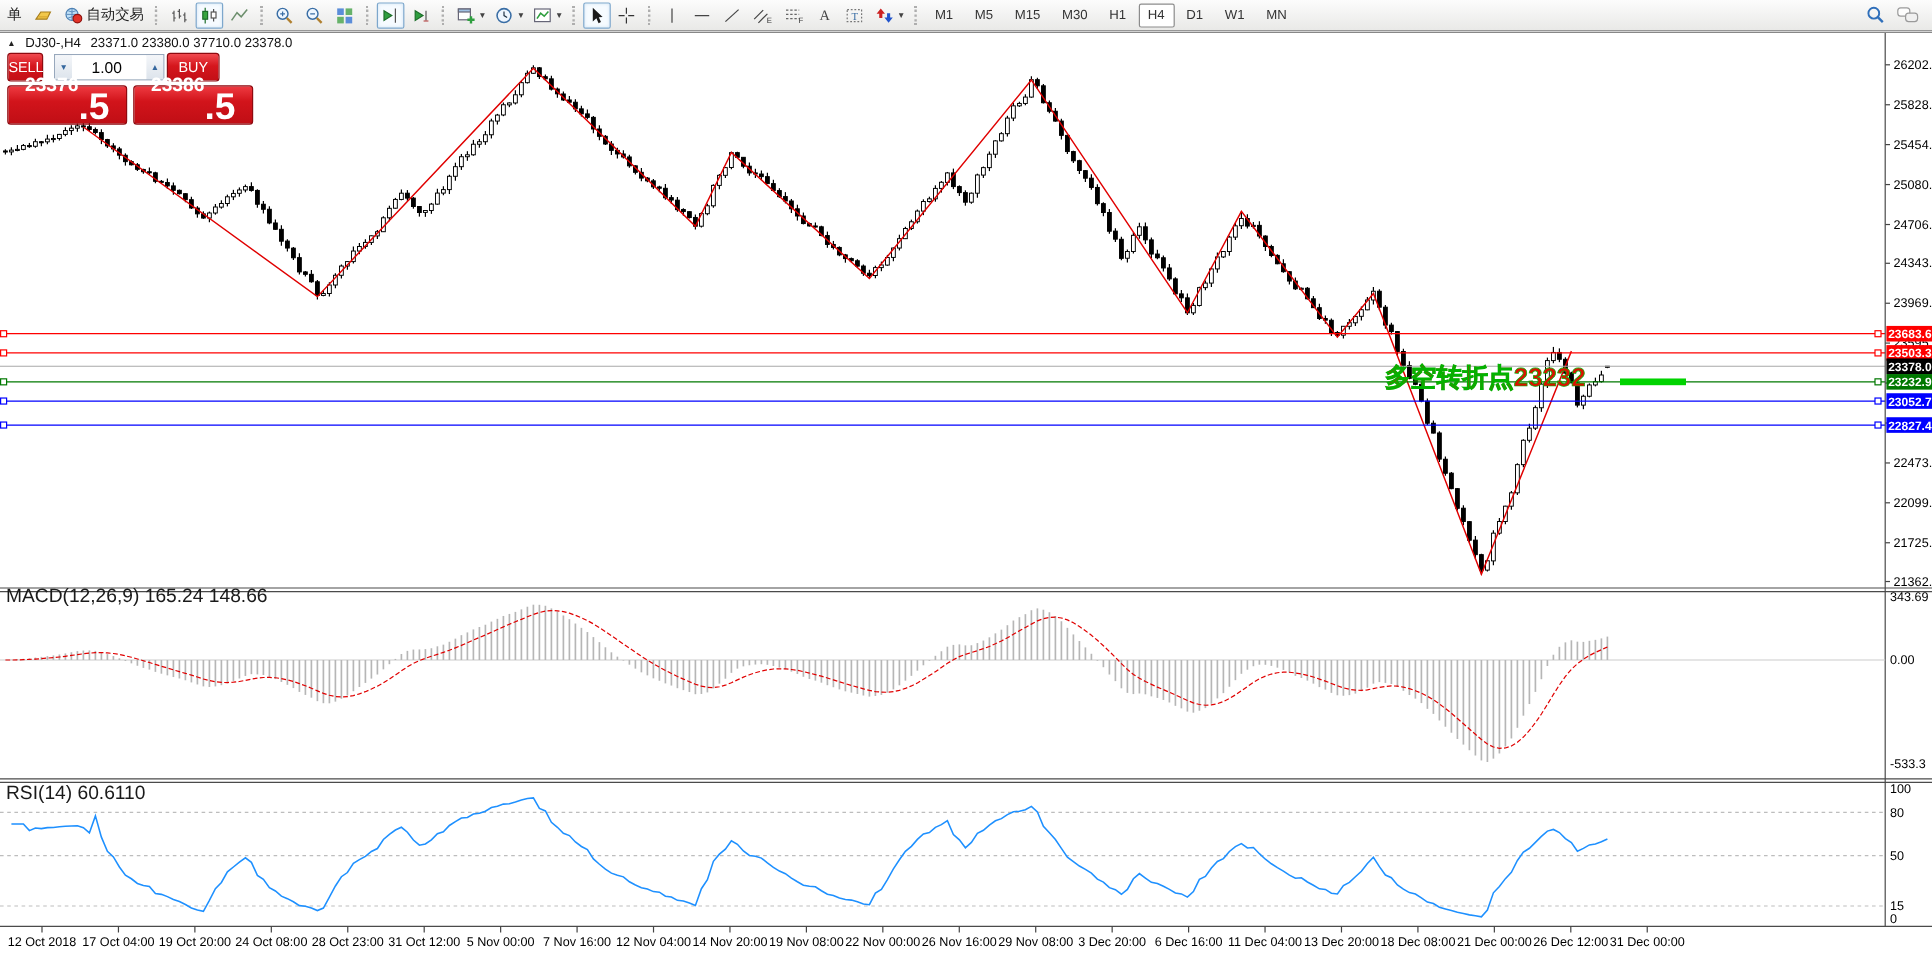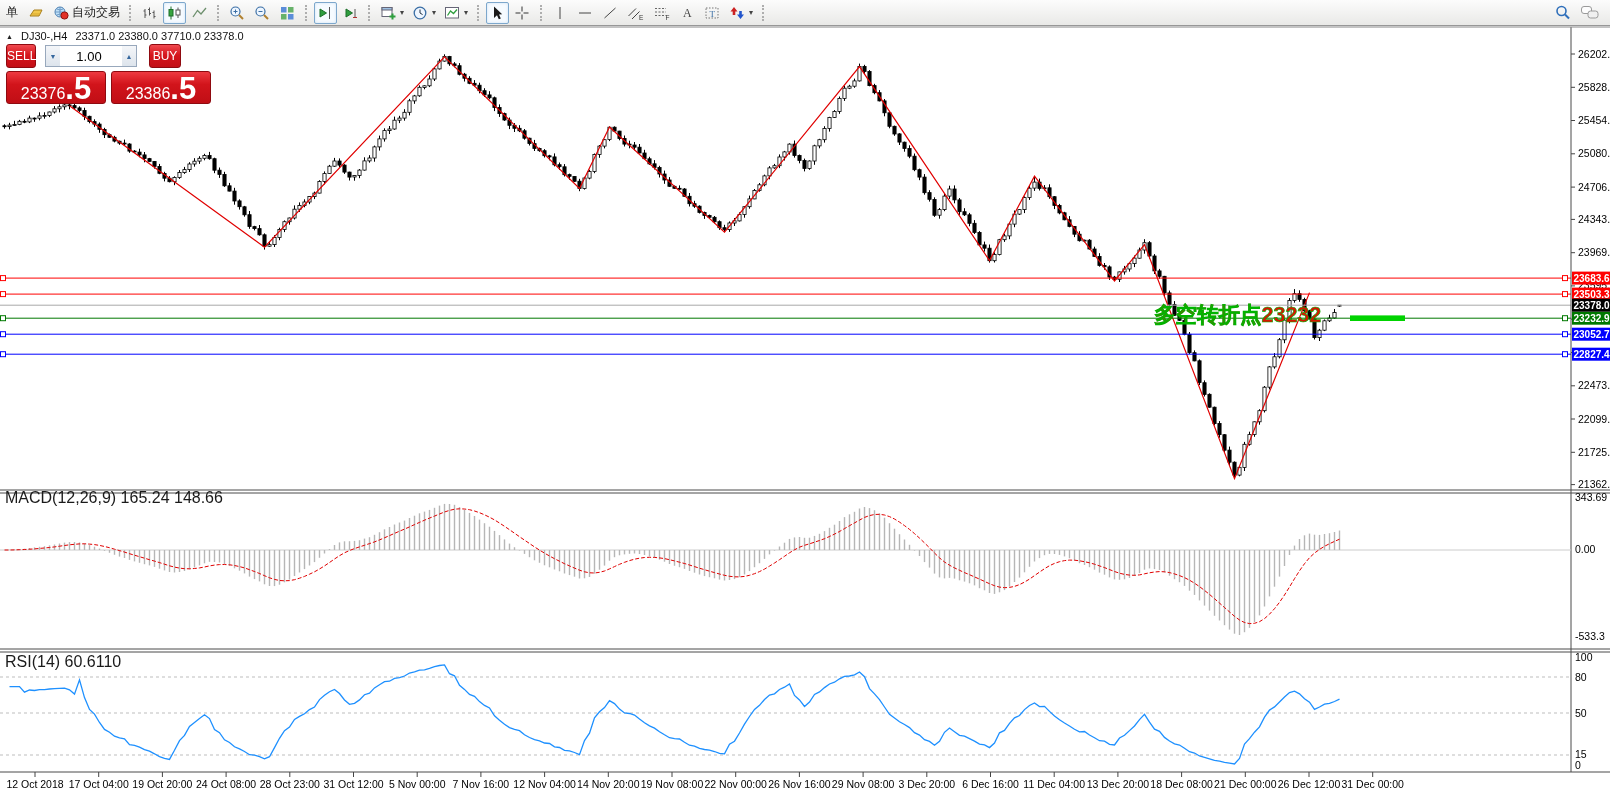--- a/index.html
+++ b/index.html
@@ -25,31 +25,31 @@
   .chart-title{position:absolute;left:6px;top:30px;font-size:11px;color:#111;
     display:flex;gap:8px;align-items:center;z-index:5}
   .chart-title .tri{font-size:7px;color:#222}
   .pane-label{position:absolute;left:5px;font-size:16px;color:#1a1a1a;z-index:5}
   
   .trade-panel{position:absolute;left:6px;top:44px;width:206px;z-index:6}
   .tp-row1{display:flex;height:24px;align-items:stretch}
   .tp-btn{background:linear-gradient(#f04a50,#d5161d 45%,#c30f16);border:1px solid #8f0a10;
     color:#fff;font-size:12px;border-radius:3px;cursor:pointer}
   .tp-sell{width:30px}
-  .tp-buy{width:32px;margin-left:12px}
+  .tp-buy{width:44px;margin-left:2px}
   .tp-spin{display:flex;height:22px;margin:1px 0 0 9px;border:1px solid #98a8bc;background:#fff}
   .spin-btn{width:14px;background:linear-gradient(#f4f6f9,#dde4ec);border:none;
     color:#35679e;font-size:7px;cursor:pointer}
   .tp-vol{width:62px;border:none;outline:none;text-align:center;font-size:13px;
     padding-right:4px;color:#000;font-family:"Liberation Sans",sans-serif}
   .tp-row2{display:flex;gap:5px;margin-top:3px}
   .tp-price{width:100px;height:33px;background:linear-gradient(#ee3a41,#d2141b 40%,#c00e15);
     border:1px solid #8f0a10;border-radius:3px;color:#fff;display:flex;
     align-items:flex-end;justify-content:center;cursor:pointer}
-  .tp-price .main{font-size:16px;font-weight:normal;margin-bottom:0}
+  .tp-price .main{font-size:16px;font-weight:bold;margin-bottom:22px}
   .tp-price .big{font-size:31px;font-weight:bold;line-height:.8;margin-bottom:1px}
   .icon-svg{display:block}
 </style>
 </head>
 <body>
 
 <div class="toolbar">
   <button class="tb">
     <span class="order-label">单</span>
   </button>
@@ -197,20 +197,31 @@
       </svg>
   </button>
   <button class="tb">
     <svg class="icon-svg" width="17" height="16">
         <polygon points="5,2 8.5,6.5 6.3,6.5 6.3,10 3.7,10 3.7,6.5 1.5,6.5" fill="#cc2222"></polygon>
         <polygon points="11.5,14 15,9.5 12.8,9.5 12.8,6 10.2,6 10.2,9.5 8,9.5" fill="#2255cc"></polygon>
       </svg>
     <span class="caret">▾</span>
   </button>
   <span class="grip"></span>
+  <div id="tfGroup" style="display:flex">
+      <button class="tf">M1</button>
+      <button class="tf">M5</button>
+      <button class="tf">M15</button>
+      <button class="tf">M30</button>
+      <button class="tf">H1</button>
+      <button class="tf active">H4</button>
+      <button class="tf">D1</button>
+      <button class="tf">W1</button>
+      <button class="tf">MN</button>
+    </div>
   <div class="tb-right">
     <button class="tb">
       <svg class="icon-svg" width="18" height="17">
           <circle cx="7.5" cy="7" r="4.5" fill="none" stroke="#2f6fba" stroke-width="1.6"></circle>
           <line x1="11" y1="10.5" x2="15" y2="14.5" stroke="#2f6fba" stroke-width="2"></line>
         </svg>
     </button>
     <button class="tb">
       <svg class="icon-svg" width="20" height="17">
           <rect x="1.5" y="2.5" width="10" height="7" rx="2.5" fill="#fdfdfd" stroke="#9a9a9a"></rect>

